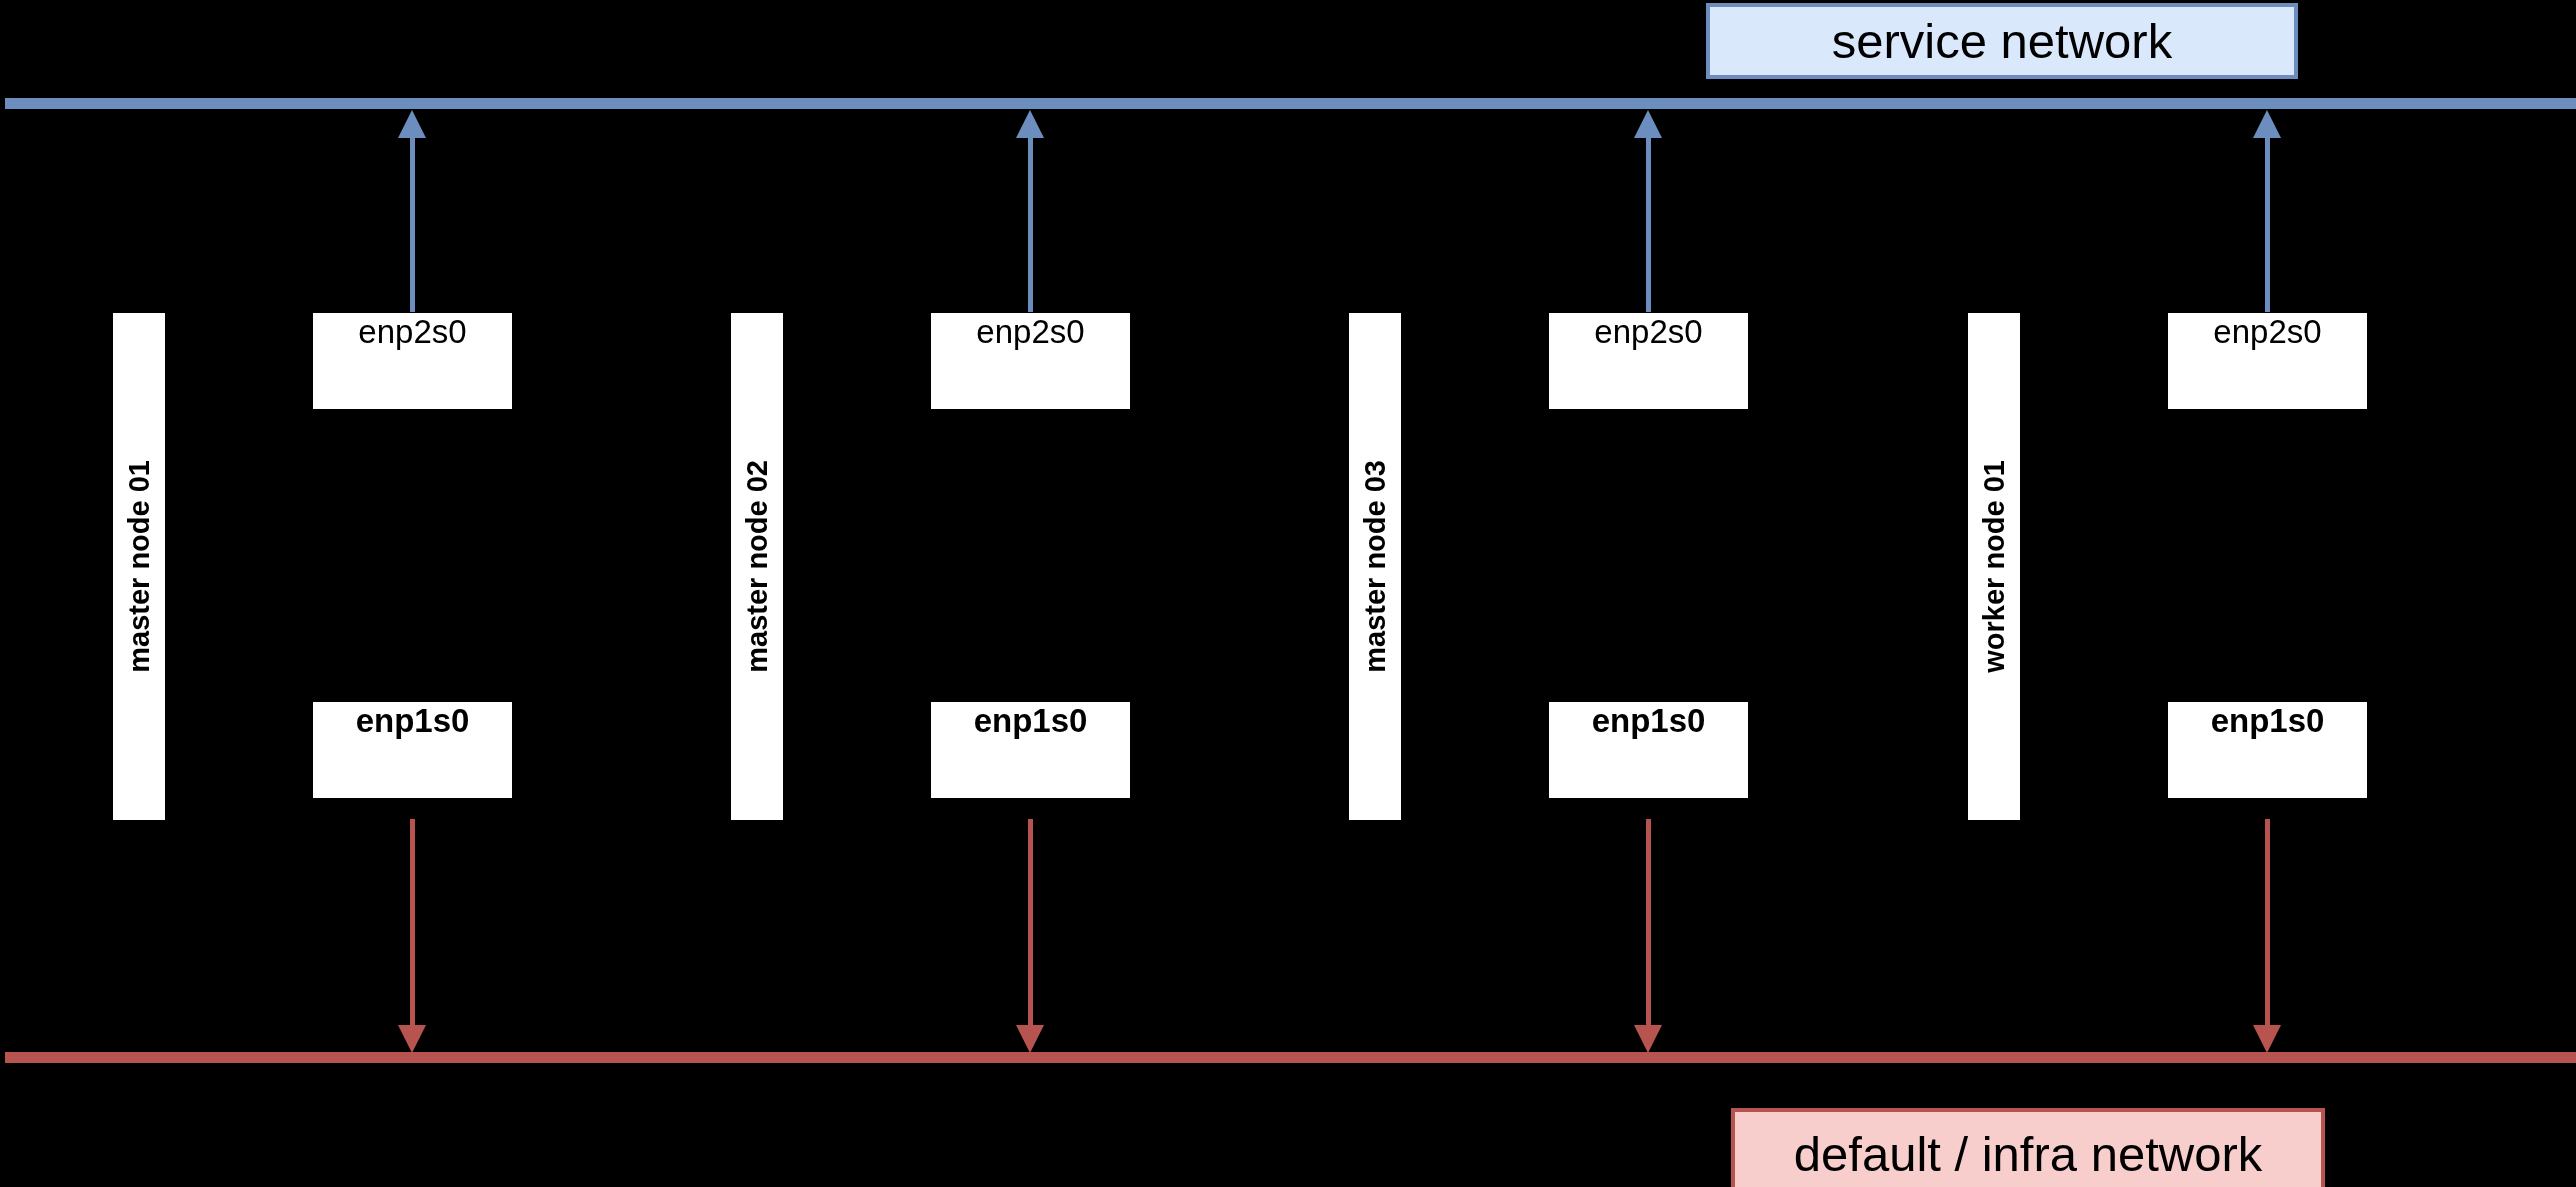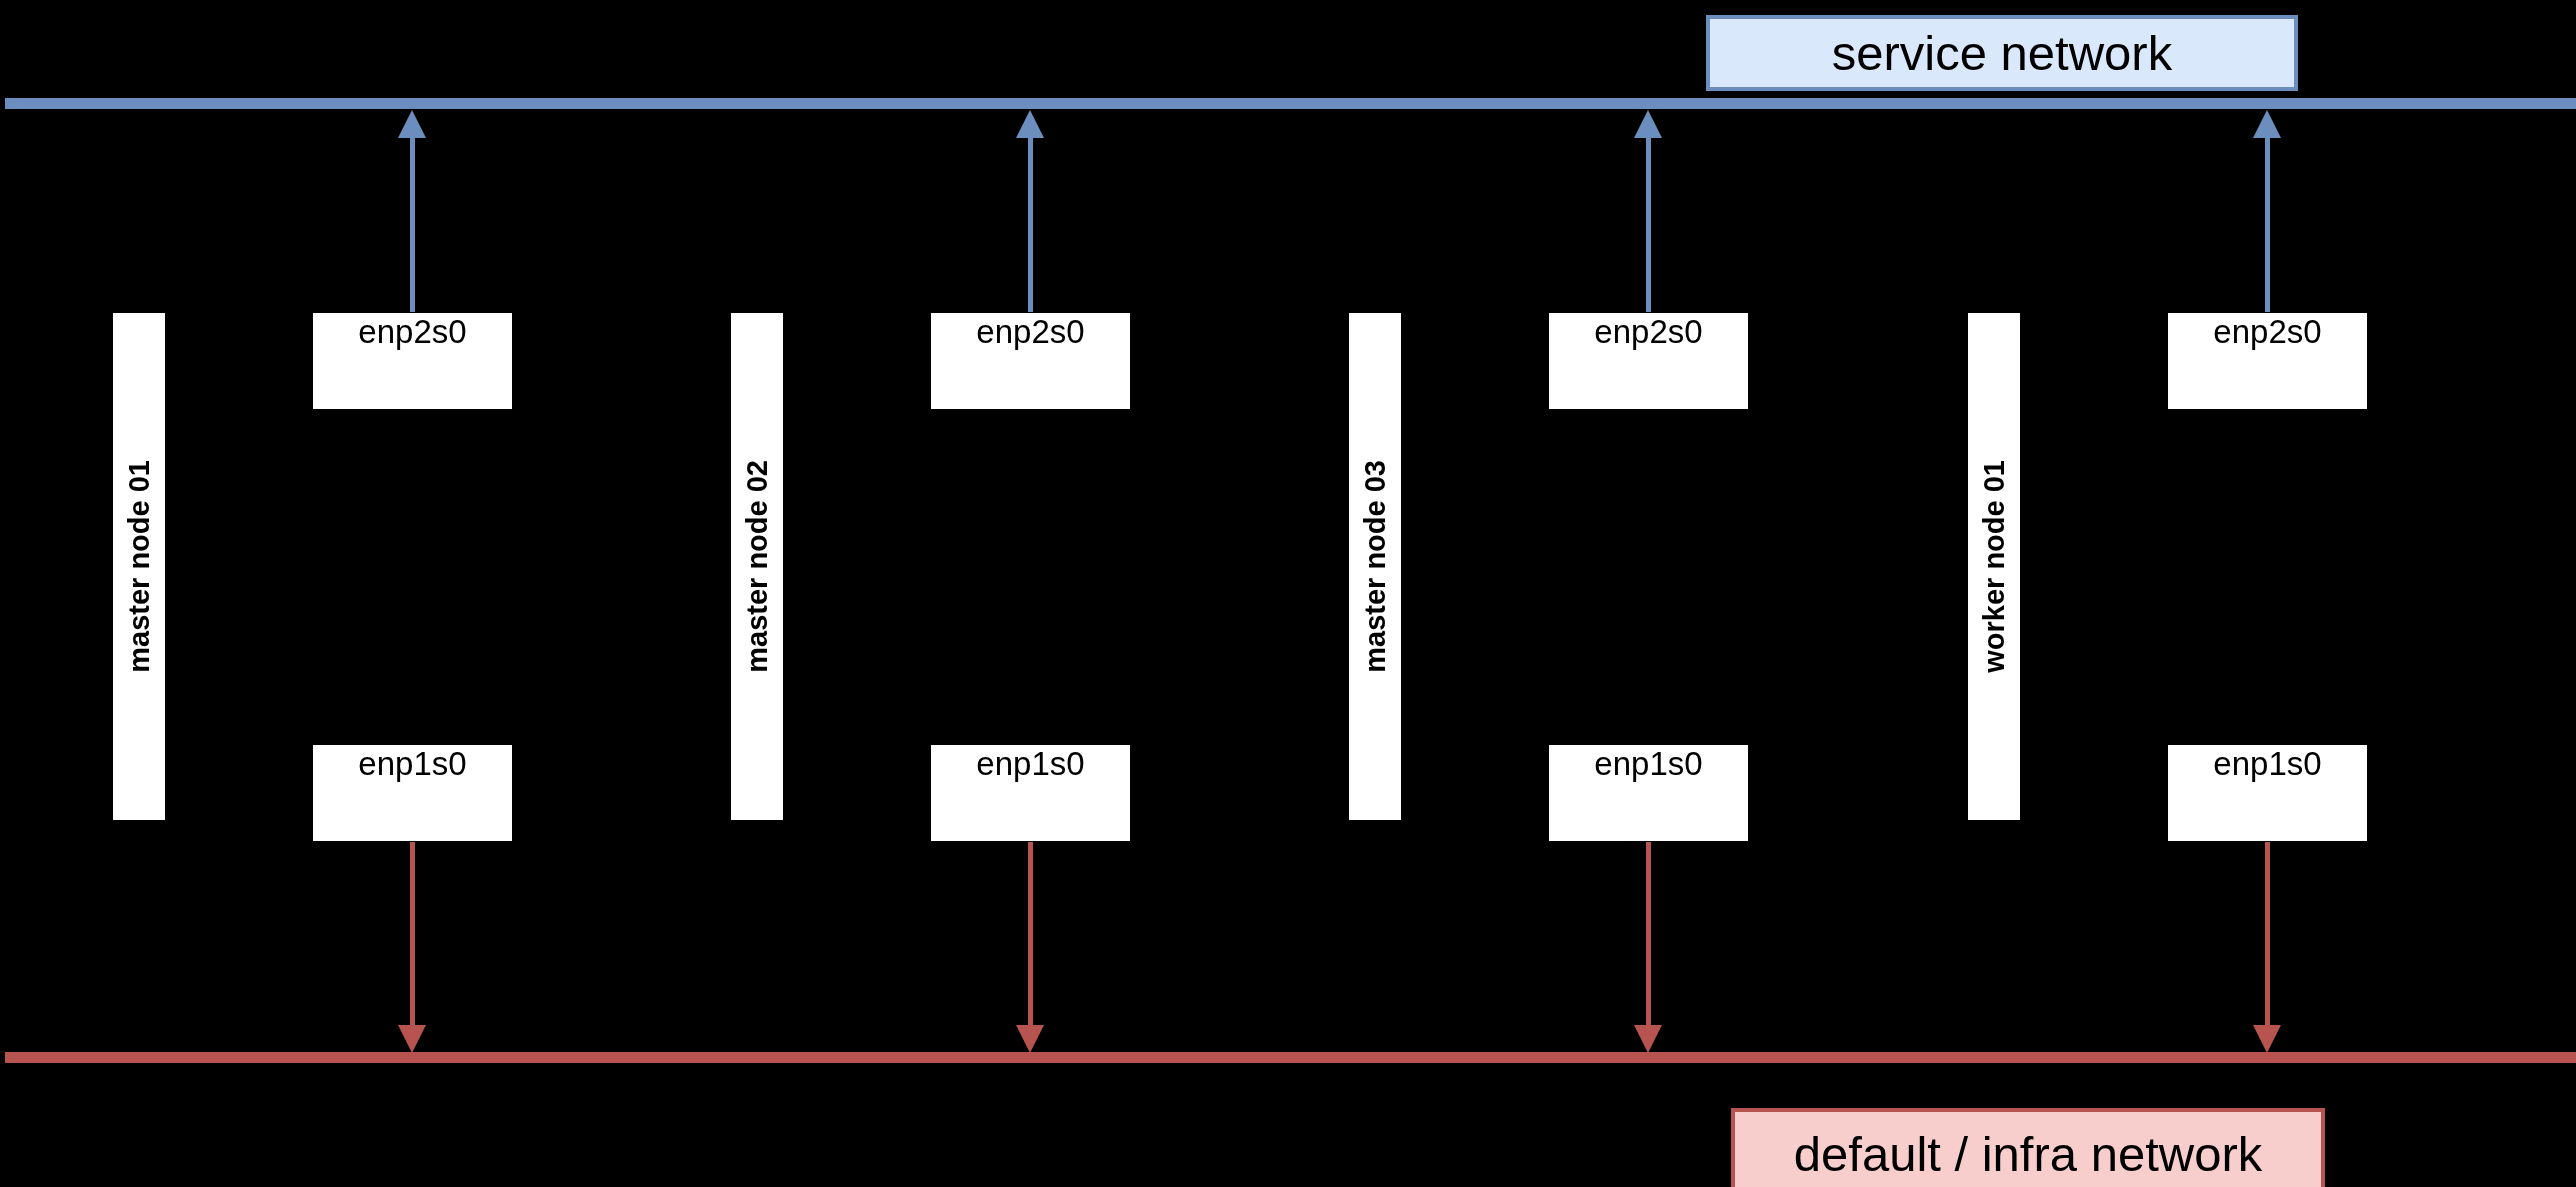--- a/index.html
+++ b/index.html
@@ -31,21 +31,21 @@
     box-sizing: border-box;
     display: flex;
     align-items: center;
     justify-content: center;
     font-size: 49px;
     color: #000000;
     border-style: solid;
     border-width: 4.1px;
   }
   .net-label.service {
-    left: 1706px; top: 15px; width: 592px; height: 76px;
+    left: 1706px; top: 3px; width: 592px; height: 76px;
     background: var(--service-fill, #dae8fc);
     border-color: var(--service-line, #6c8ebf);
   }
   .net-label.infra {
     left: 1731px; top: 1108px; width: 594px; height: 92px;
     background: var(--infra-fill, #f8cecc);
     border-color: var(--infra-line, #b85450);
   }
 
   
@@ -79,21 +79,21 @@
     height: 98px;
     box-sizing: border-box;
     background: var(--node-fill, #ffffff);
     border: 1.5px solid #000000;
     display: flex;
     justify-content: center;
     font-size: 33px;
     color: #000000;
   }
   .ifbox.top { top: 312px; }
-  .ifbox.bottom { top: 744px; }
+  .ifbox.bottom { top: 701px; font-weight: bold; }
 
   
   .arrow-line {
     position: absolute;
     width: 4.6px;
     left: calc(var(--off) + 410px);
   }
   .arrow-line.up   { top: 133px;  height: 179px; background: var(--service-line, #6c8ebf); }
   .arrow-line.down { top: 819px; height: 207px; background: var(--infra-line, #b85450); }
 

